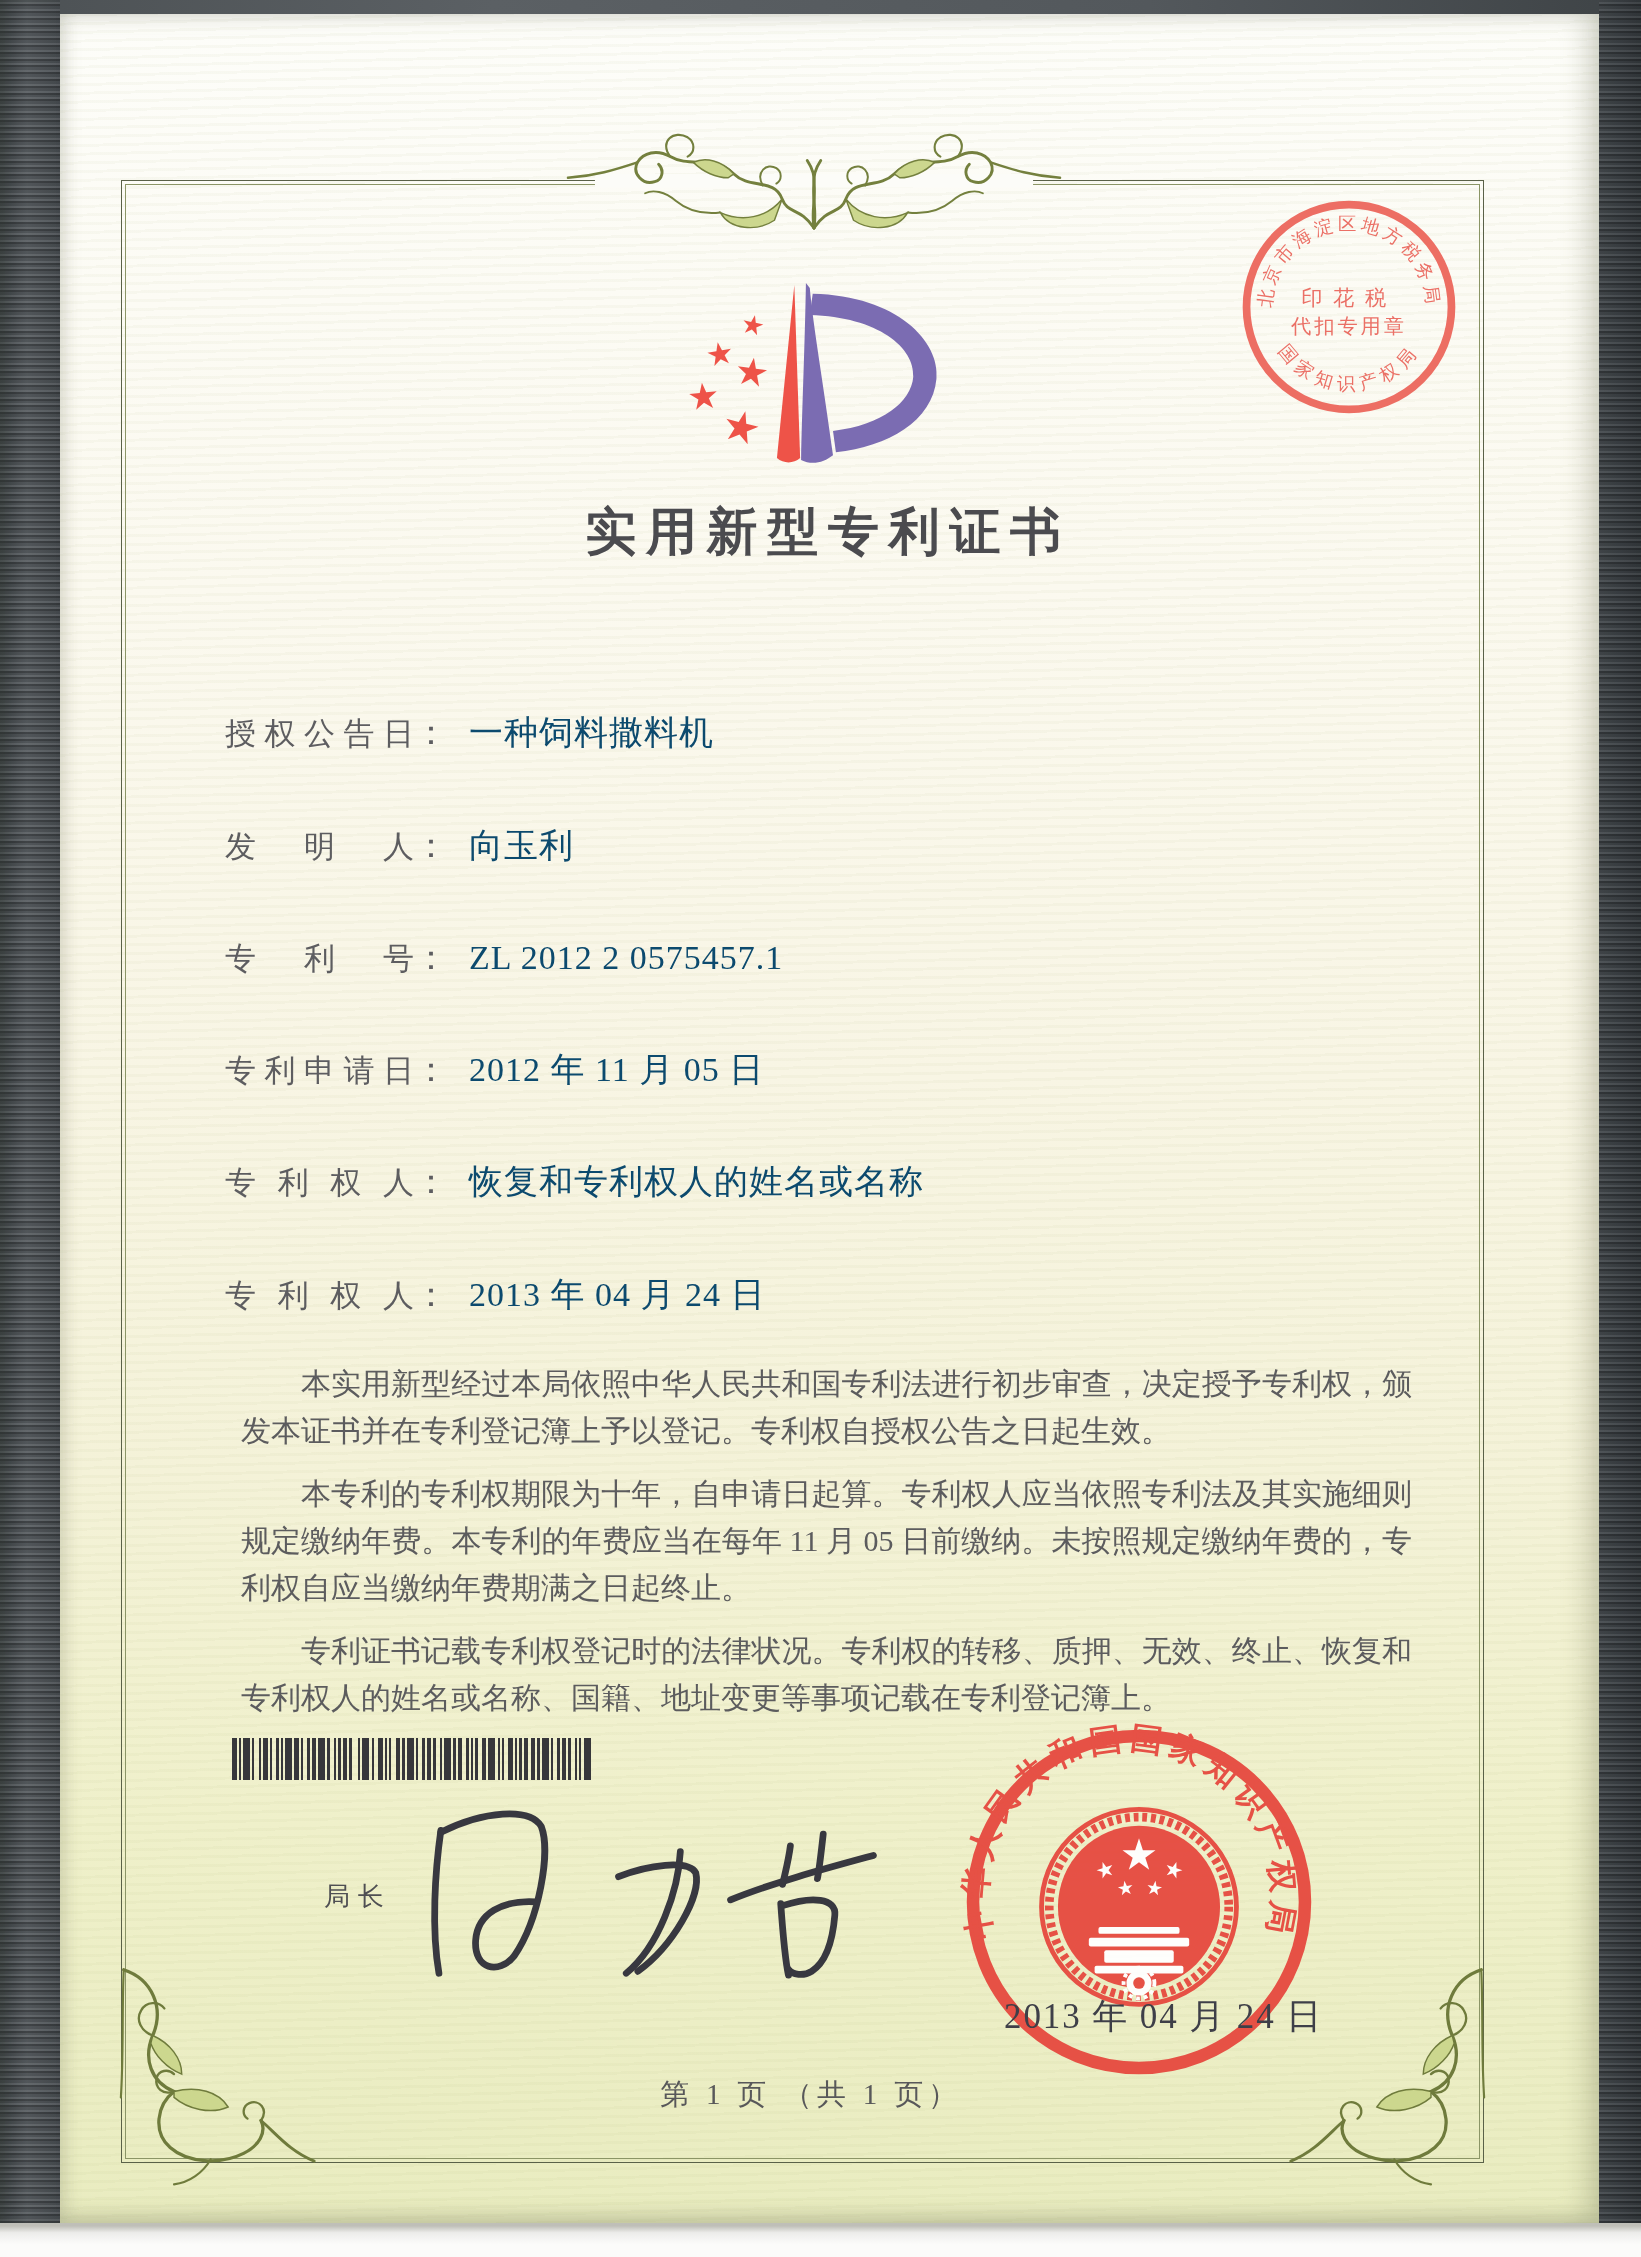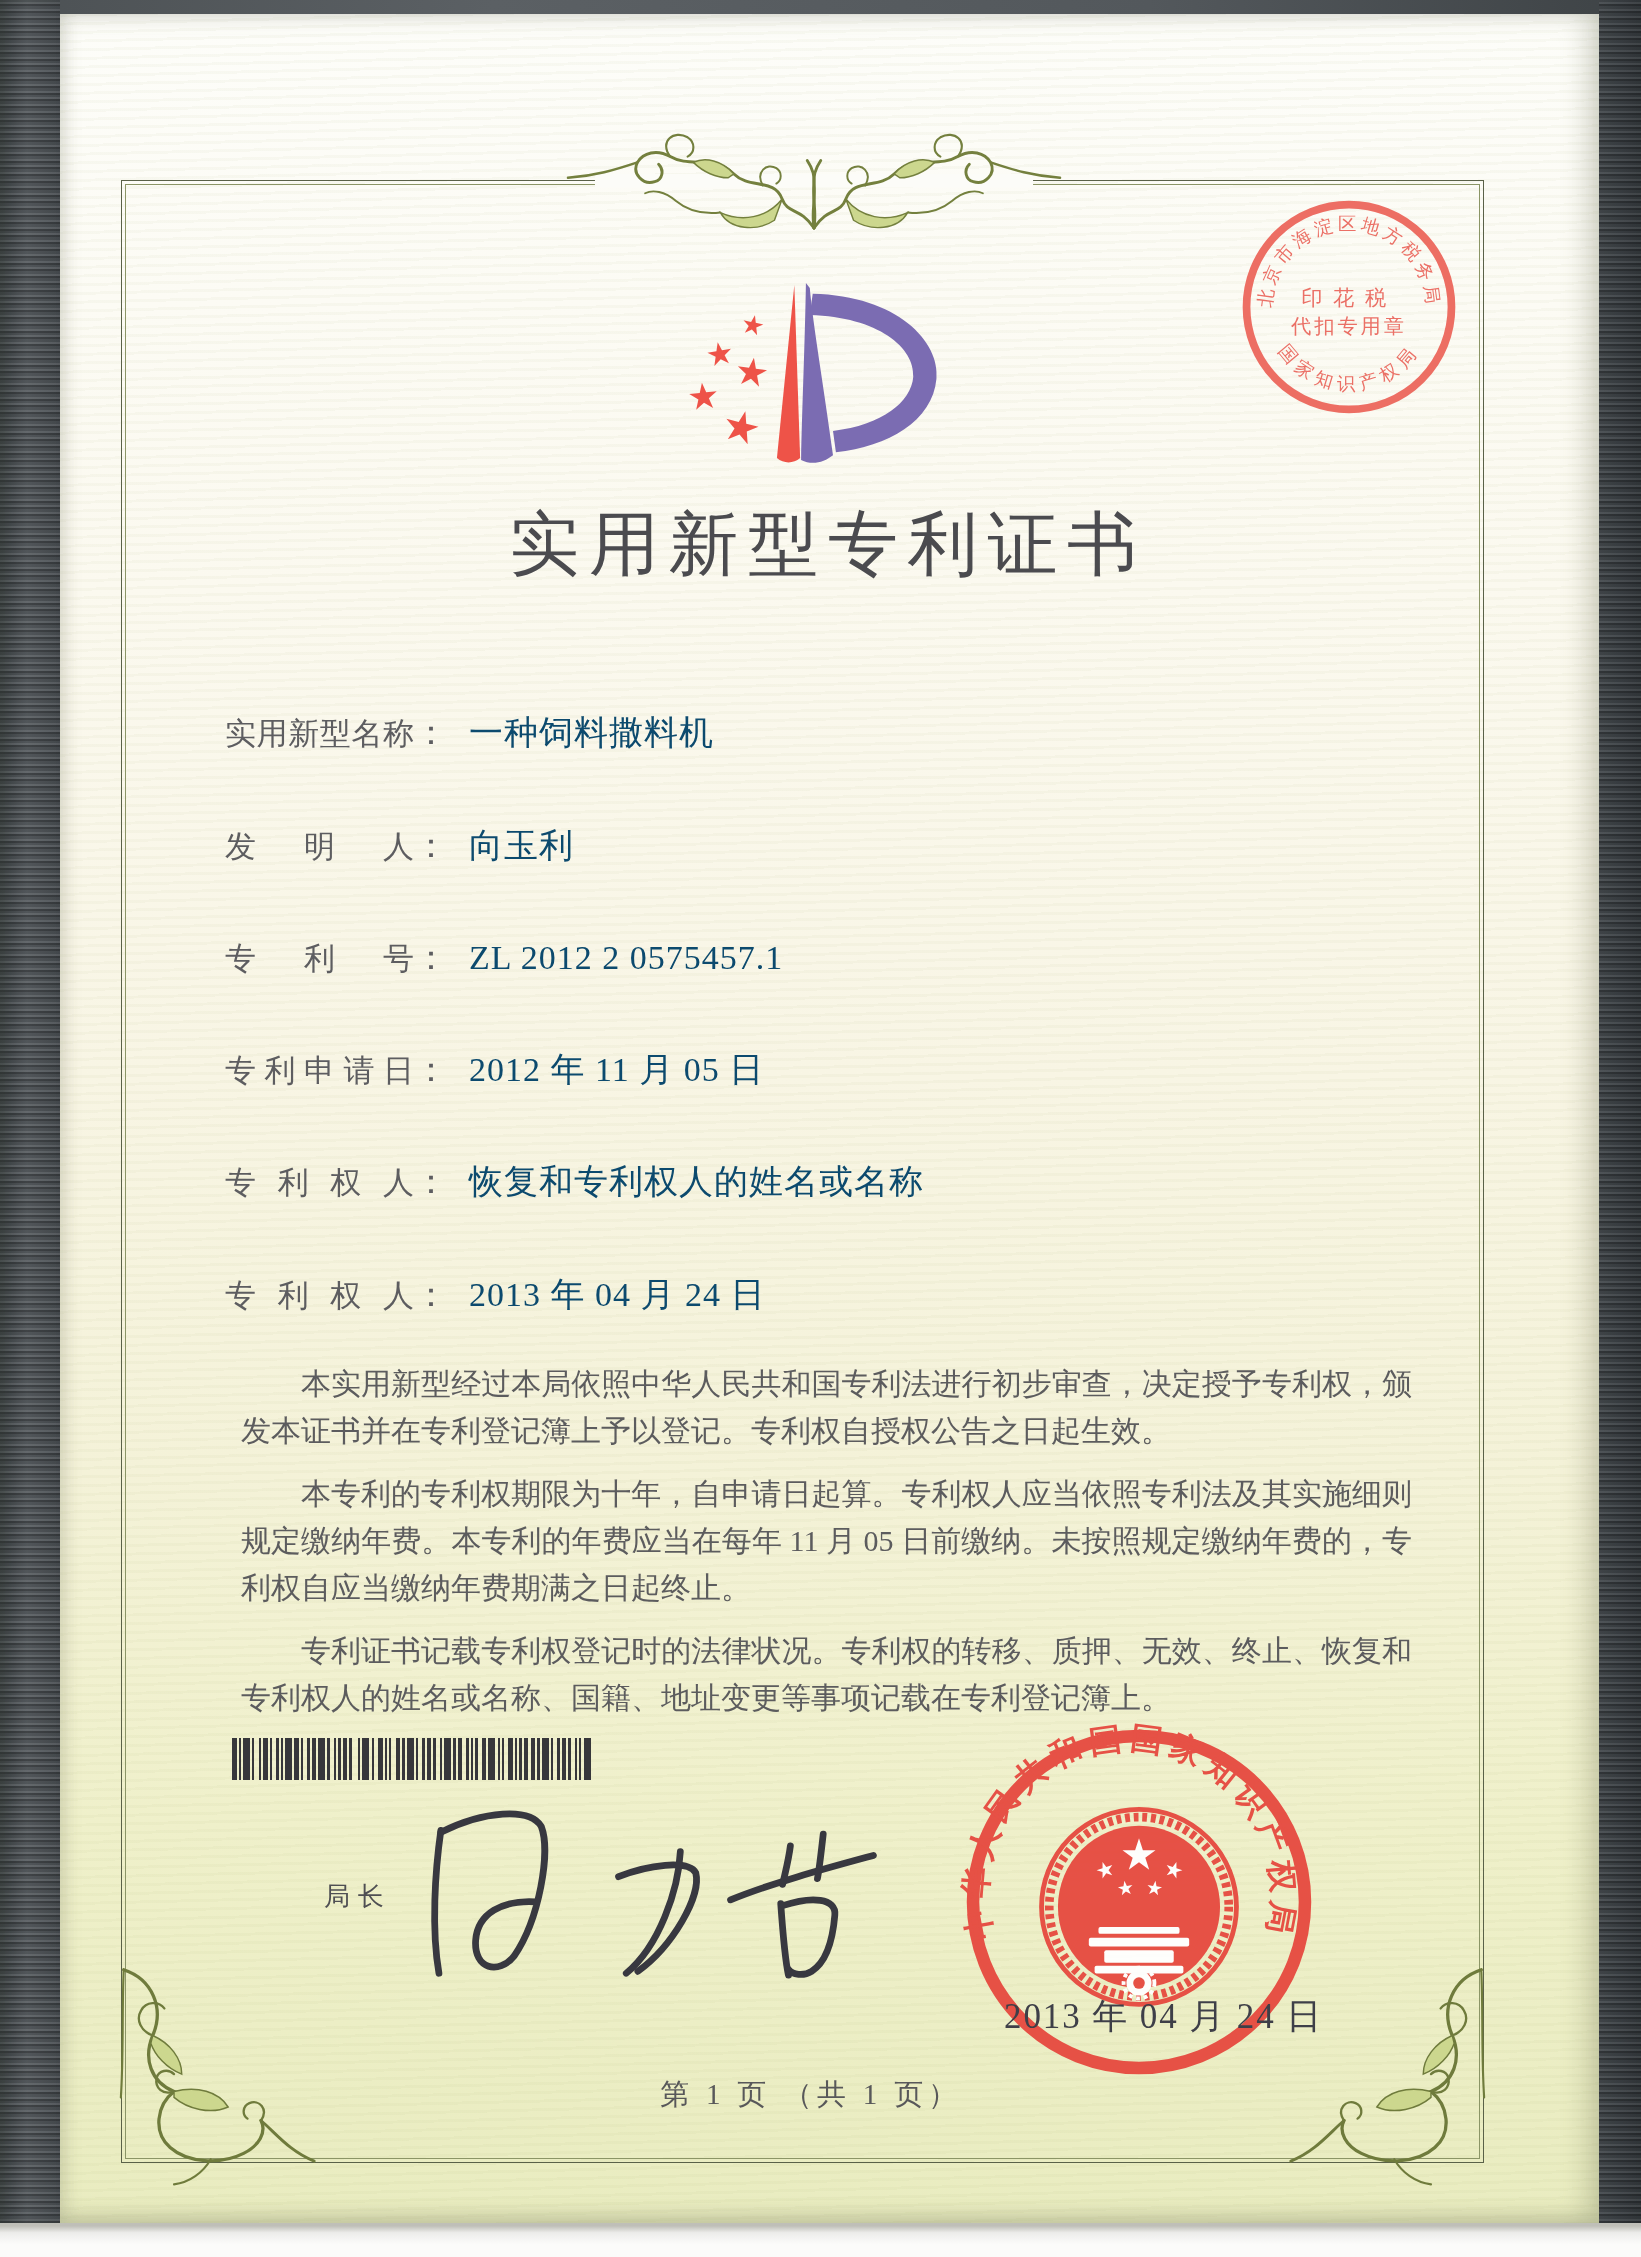--- a/index.html
+++ b/index.html
@@ -34,21 +34,21 @@
   .orn { position:absolute; }
 
   
   .cert-no { position:absolute; left:197px; top:274px; font-size:34px; letter-spacing:6.8px; color:#67676b; }
 
   
   .logo { position:absolute; left:687px; top:255px; width:292px; height:234px; }
 
   
   .title { position:absolute; left:0; top:498px; width:1624px; text-align:center;
-    font-size:70px; font-weight:400; letter-spacing:9.7px; color:#4b4b4f;padding-left:32px; }
+    font-size:51px; font-weight:700; letter-spacing:9.7px; color:#4b4b4f;padding-left:32px; }
 
   
   .frow { position:absolute; left:225px; font-size:34px; color:#5d5d60; white-space:nowrap; }
   .f-label { display:inline-block; width:189px; font-size:31px; text-align:justify; text-align-last:justify; vertical-align:baseline; }
   .f-colon { display:inline-block; }
   .f-value { margin-left:21px; letter-spacing:1px; color:#0c4a6e; }
   .r1{top:710px;} .r2{top:823px;} .r3{top:935px;} .r4{top:1047px;} .r5{top:1159px;} .r6{top:1272px;}
 
   
   .paras { position:absolute; left:225px; top:1344px; width:1203px; font-size:30px; line-height:47px;
@@ -150,21 +150,21 @@
     </g>
     <g fill="#7b6cb2">
       <path d="M123,29 C122,90 119,160 118,212 C130,218 142,214 151,207 C142,140 130,70 127,34 Z"></path>
       <path d="M130,40 C218,42 262,90 258,128 C254,172 208,198 154,204 L151,182 C202,176 232,152 234,126 C236,96 198,64 127,62 Z"></path>
     </g>
   </svg>
 
   <div class="title">实用新型专利证书</div>
 
   <div class="frow r1">
-    <span class="f-label">实用新型名称</span><span class="f-colon">：</span><span class="f-value">一种饲料撒料机</span>
+    <span class="f-label">授权公告日</span><span class="f-colon">：</span><span class="f-value">一种饲料撒料机</span>
   </div>
   <div class="frow r2">
     <span class="f-label">发明人</span><span class="f-colon">：</span><span class="f-value">向玉利</span>
   </div>
   <div class="frow r3">
     <span class="f-label">专利号</span><span class="f-colon">：</span><span class="f-value">ZL 2012 2 0575457.1</span>
   </div>
   <div class="frow r4">
     <span class="f-label">专利申请日</span><span class="f-colon">：</span><span class="f-value">2012 年 11 月 05 日</span>
   </div>

